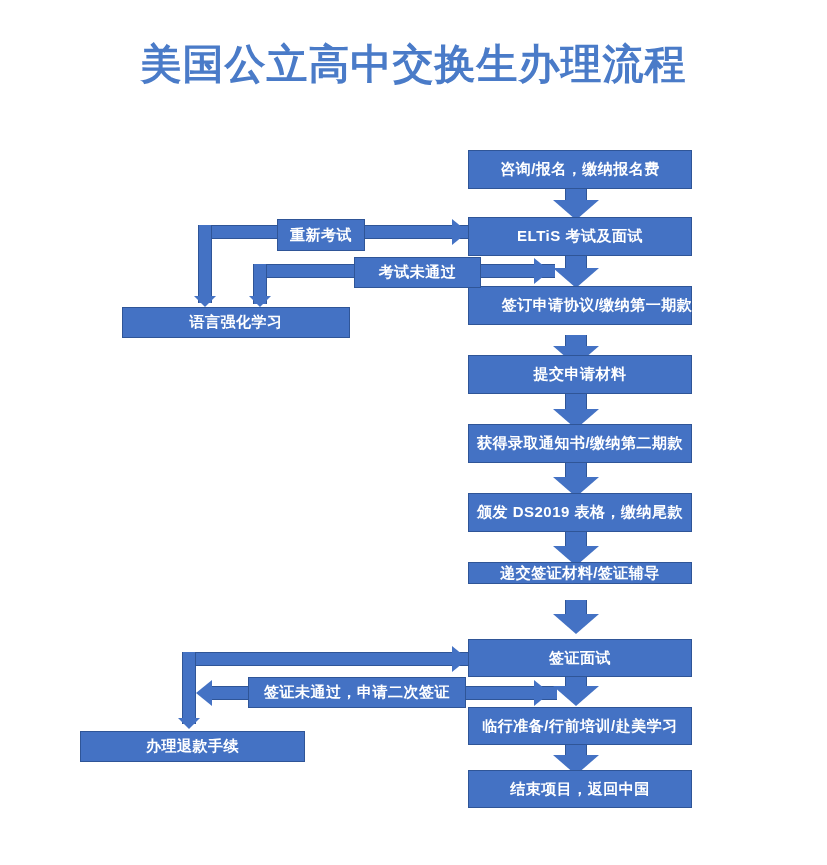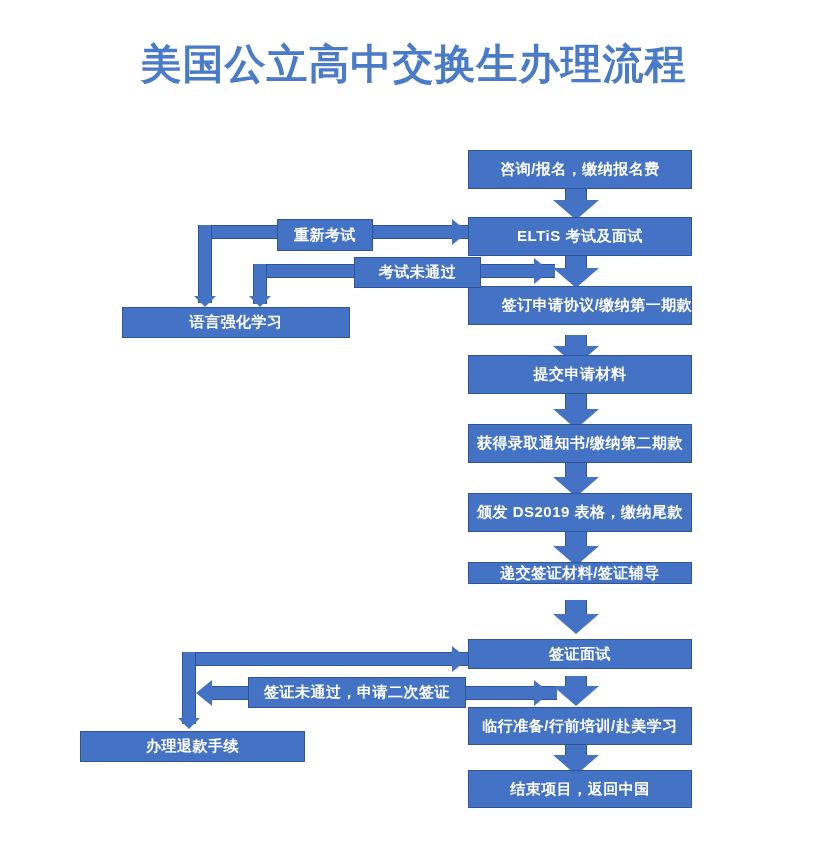--- a/index.html
+++ b/index.html
@@ -165,27 +165,27 @@
   <div class="box" style="left:468px; top:286px; width:224px; height:39px;padding-left:34px;">签订申请协议/缴纳第一期款</div>
 
   <div class="box" style="left:468px; top:355px; width:224px; height:39px;">提交申请材料</div>
 
   <div class="box" style="left:468px; top:424px; width:224px; height:39px;">获得录取通知书/缴纳第二期款</div>
 
   <div class="box" style="left:468px; top:493px; width:224px; height:39px;">颁发 DS2019 表格，缴纳尾款</div>
 
   <div class="box" style="left:468px; top:562px; width:224px; height:22px;">递交签证材料/签证辅导</div>
 
-  <div class="box" style="left:468px; top:639px; width:224px; height:30px;">签证面试</div>
+  <div class="box" style="left:468px; top:639px; width:224px; height:38px;">签证面试</div>
 
   <div class="box" style="left:468px; top:707px; width:224px; height:38px;">临行准备/行前培训/赴美学习</div>
 
   <div class="box" style="left:468px; top:770px; width:224px; height:38px;">结束项目，返回中国</div>
 
-  <div class="box label-box" style="left:277px; top:219px; width:96px; height:32px;">重新考试</div>
+  <div class="box label-box" style="left:277px; top:219px; width:88px; height:32px;">重新考试</div>
 
   <div class="box label-box" style="left:354px; top:257px; width:127px; height:31px;">考试未通过</div>
 
   <div class="box label-box" style="left:248px; top:677px; width:218px; height:31px;">签证未通过，申请二次签证</div>
 
   <div class="box" style="left:122px; top:307px; width:228px; height:31px;">语言强化学习</div>
 
   <div class="box" style="left:80px; top:731px; width:225px; height:31px;">办理退款手续</div>
 
 </div>

